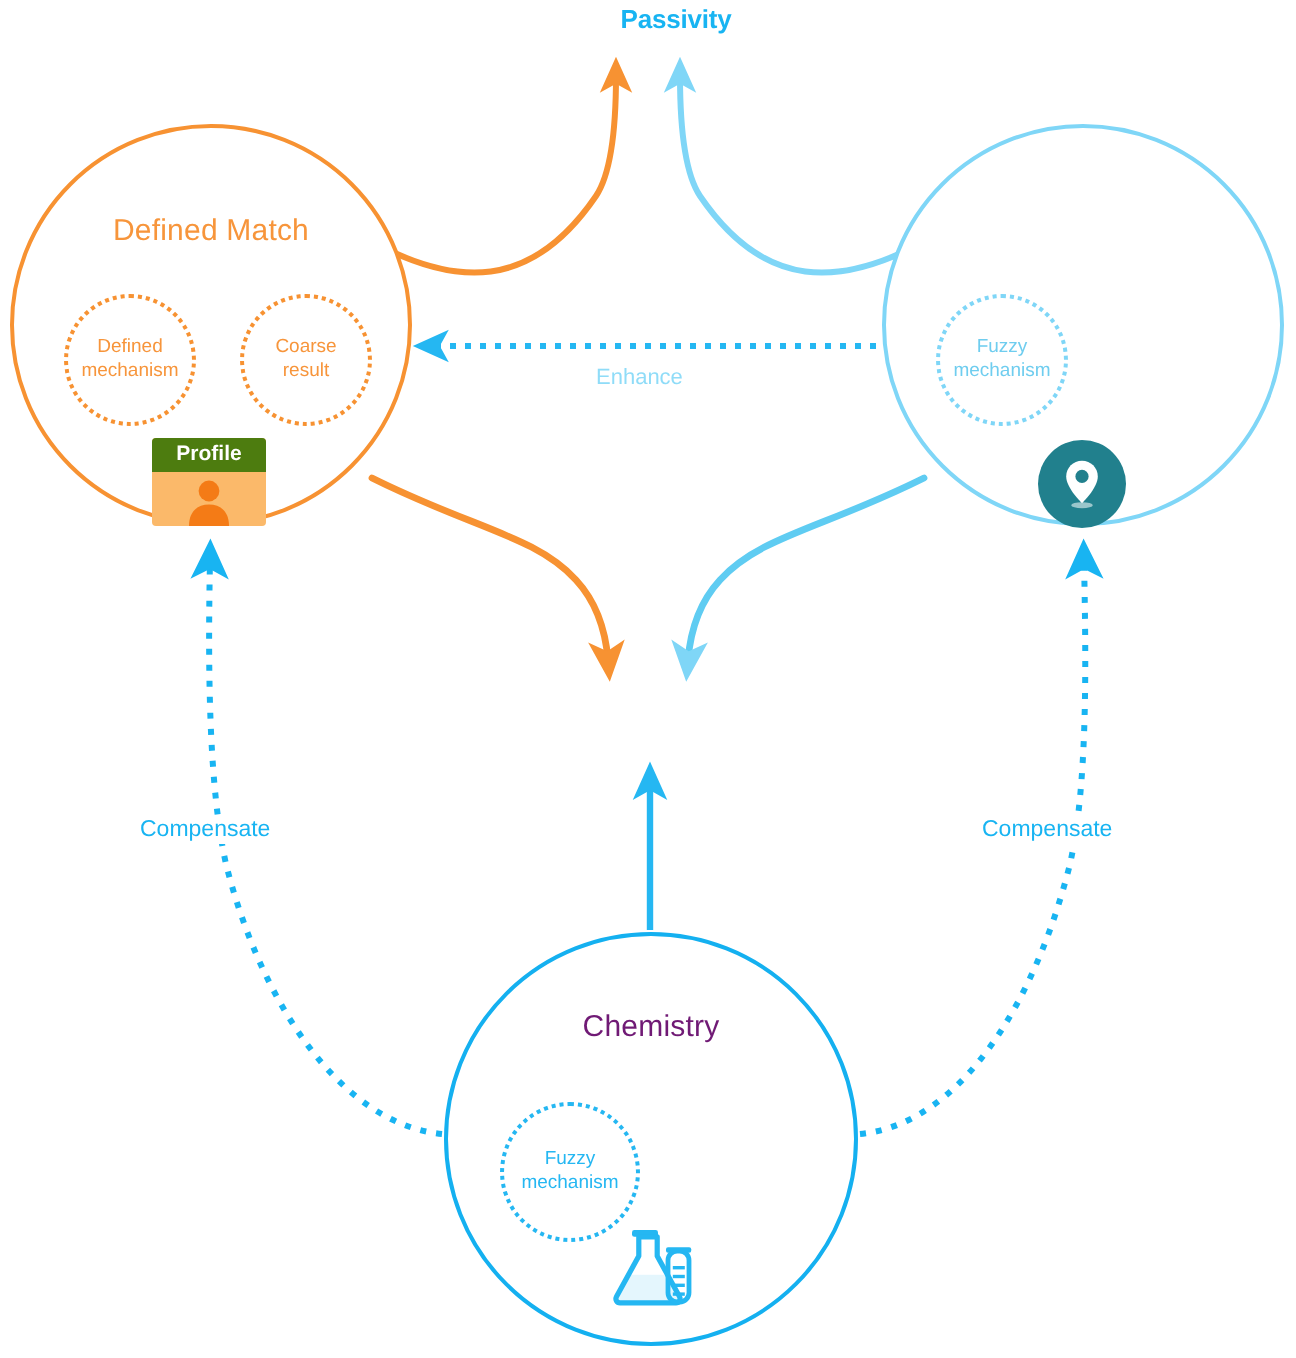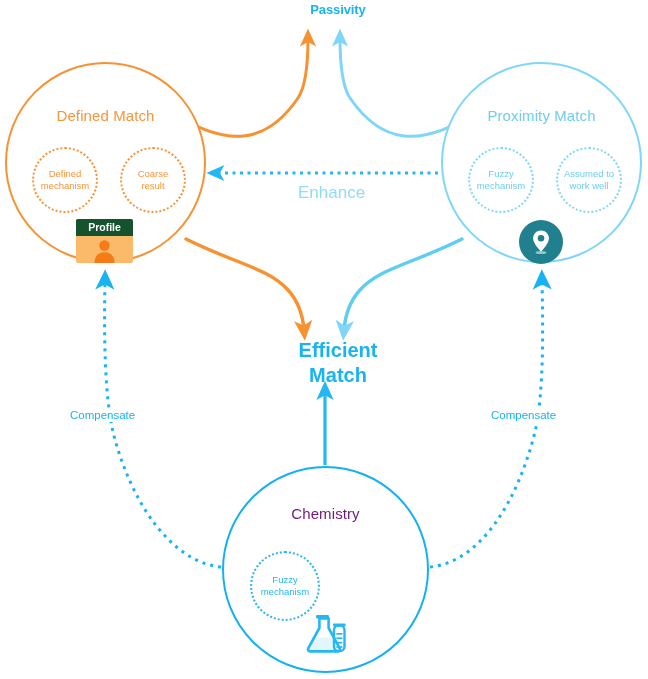--- a/index.html
+++ b/index.html
@@ -93,21 +93,21 @@
   #profile-badge {
     position: absolute;
     left: 69px; top: 155px;
     width: 57px; height: 44px;
     background: #FBB96A;
     border-radius: 2px;
     overflow: hidden;
   }
   #profile-badge-bar {
     height: 17px;
-    background: #14532d;
+    background: #4d7c0f;
     color: #ffffff;
     font-size: 10.5px;
     line-height: 17px;
     text-align: center;
     font-weight: 600;
   }
   #profile-badge-person {
     position: absolute;
     left: 0; right: 0; top: 19px;
     height: 25px;
@@ -154,21 +154,21 @@
     left: 0; right: 0; top: 338px;
     text-align: center;
     color: #18B4F2;
     font-size: 20px;
     font-weight: 700;
     line-height: 25px;
   }
   #label-enhance {
     left: 296px; top: 182px;
     color: #8FDCF8;
-    font-size: 17px;
+    font-size: 11px;
     background: #ffffff;
     padding: 1px 2px;
   }
   #label-comp-left {
     left: 68px; top: 408px;
     color: #18B4F2;
     font-size: 11.5px;
     background: #ffffff;
     padding: 1px 2px;
   }
@@ -213,24 +213,20 @@
 
     <path d="M 325,465 L 325,391" fill="none" stroke="#25B7F2" stroke-width="3.2" stroke-linecap="butt" marker-end="url(#ah-blue)"></path>
 
     <path d="M 221,567 C 170,562 130,500 113,432 C 104,392 104,330 105,280" fill="none" stroke="#18B4F2" stroke-width="3" stroke-dasharray="3 5" stroke-linecap="butt" marker-end="url(#ah-blue-dot)"></path>
 
     <path d="M 430,567 C 481,562 518,500 535,432 C 544,392 543,330 542,280" fill="none" stroke="#18B4F2" stroke-width="3" stroke-dasharray="3 5" stroke-linecap="butt" marker-end="url(#ah-blue-dot)"></path>
   </svg>
 
   <div class="flabel" id="label-passivity">Passivity</div>
 
-  <div class="flabel" id="label-efficient">
-    <div>Efficient</div>
-    <div>Match</div>
-  </div>
 
   <div class="flabel" id="label-enhance">Enhance</div>
 
   <div class="flabel" id="label-comp-left">Compensate</div>
 
   <div class="flabel" id="label-comp-right">Compensate</div>
 
   <div class="node" id="node-profile">
     <div class="node-title">Defined Match</div>
 
@@ -245,29 +241,25 @@
     <div id="profile-badge">
       <div id="profile-badge-bar">Profile</div>
       <svg id="profile-badge-person" viewBox="0 0 57 25">
         <circle cx="28.5" cy="7.5" r="5.2" fill="#F47B16"></circle>
         <path d="M18.5,25 C18.5,17.5 23,14.2 28.5,14.2 C34,14.2 38.5,17.5 38.5,25 Z" fill="#F47B16"></path>
       </svg>
     </div>
   </div>
 
   <div class="node" id="node-proximity">
-    <div class="node-title">Proximity Match</div>
 
     <div class="bubble bubble-lblue" id="b-pfuzzy">
       <span>Fuzzy mechanism</span>
     </div>
 
-    <div class="bubble bubble-lblue" id="b-assumed">
-      <span>Assumed to work well</span>
-    </div>
 
     <div id="pin-badge">
       <svg width="24" height="28" viewBox="0 0 24 28">
         <path d="M12,2.4 C7.6,2.4 4.1,5.9 4.1,10.3 C4.1,16.1 12,23.6 12,23.6
                  C12,23.6 19.9,16.1 19.9,10.3 C19.9,5.9 16.4,2.4 12,2.4 Z" fill="#ffffff"></path>
         <circle cx="12" cy="10.2" r="3.3" fill="#21808D"></circle>
         <ellipse cx="12" cy="24.6" rx="5.4" ry="1.5" fill="#ffffff" opacity="0.55"></ellipse>
       </svg>
     </div>
   </div>

